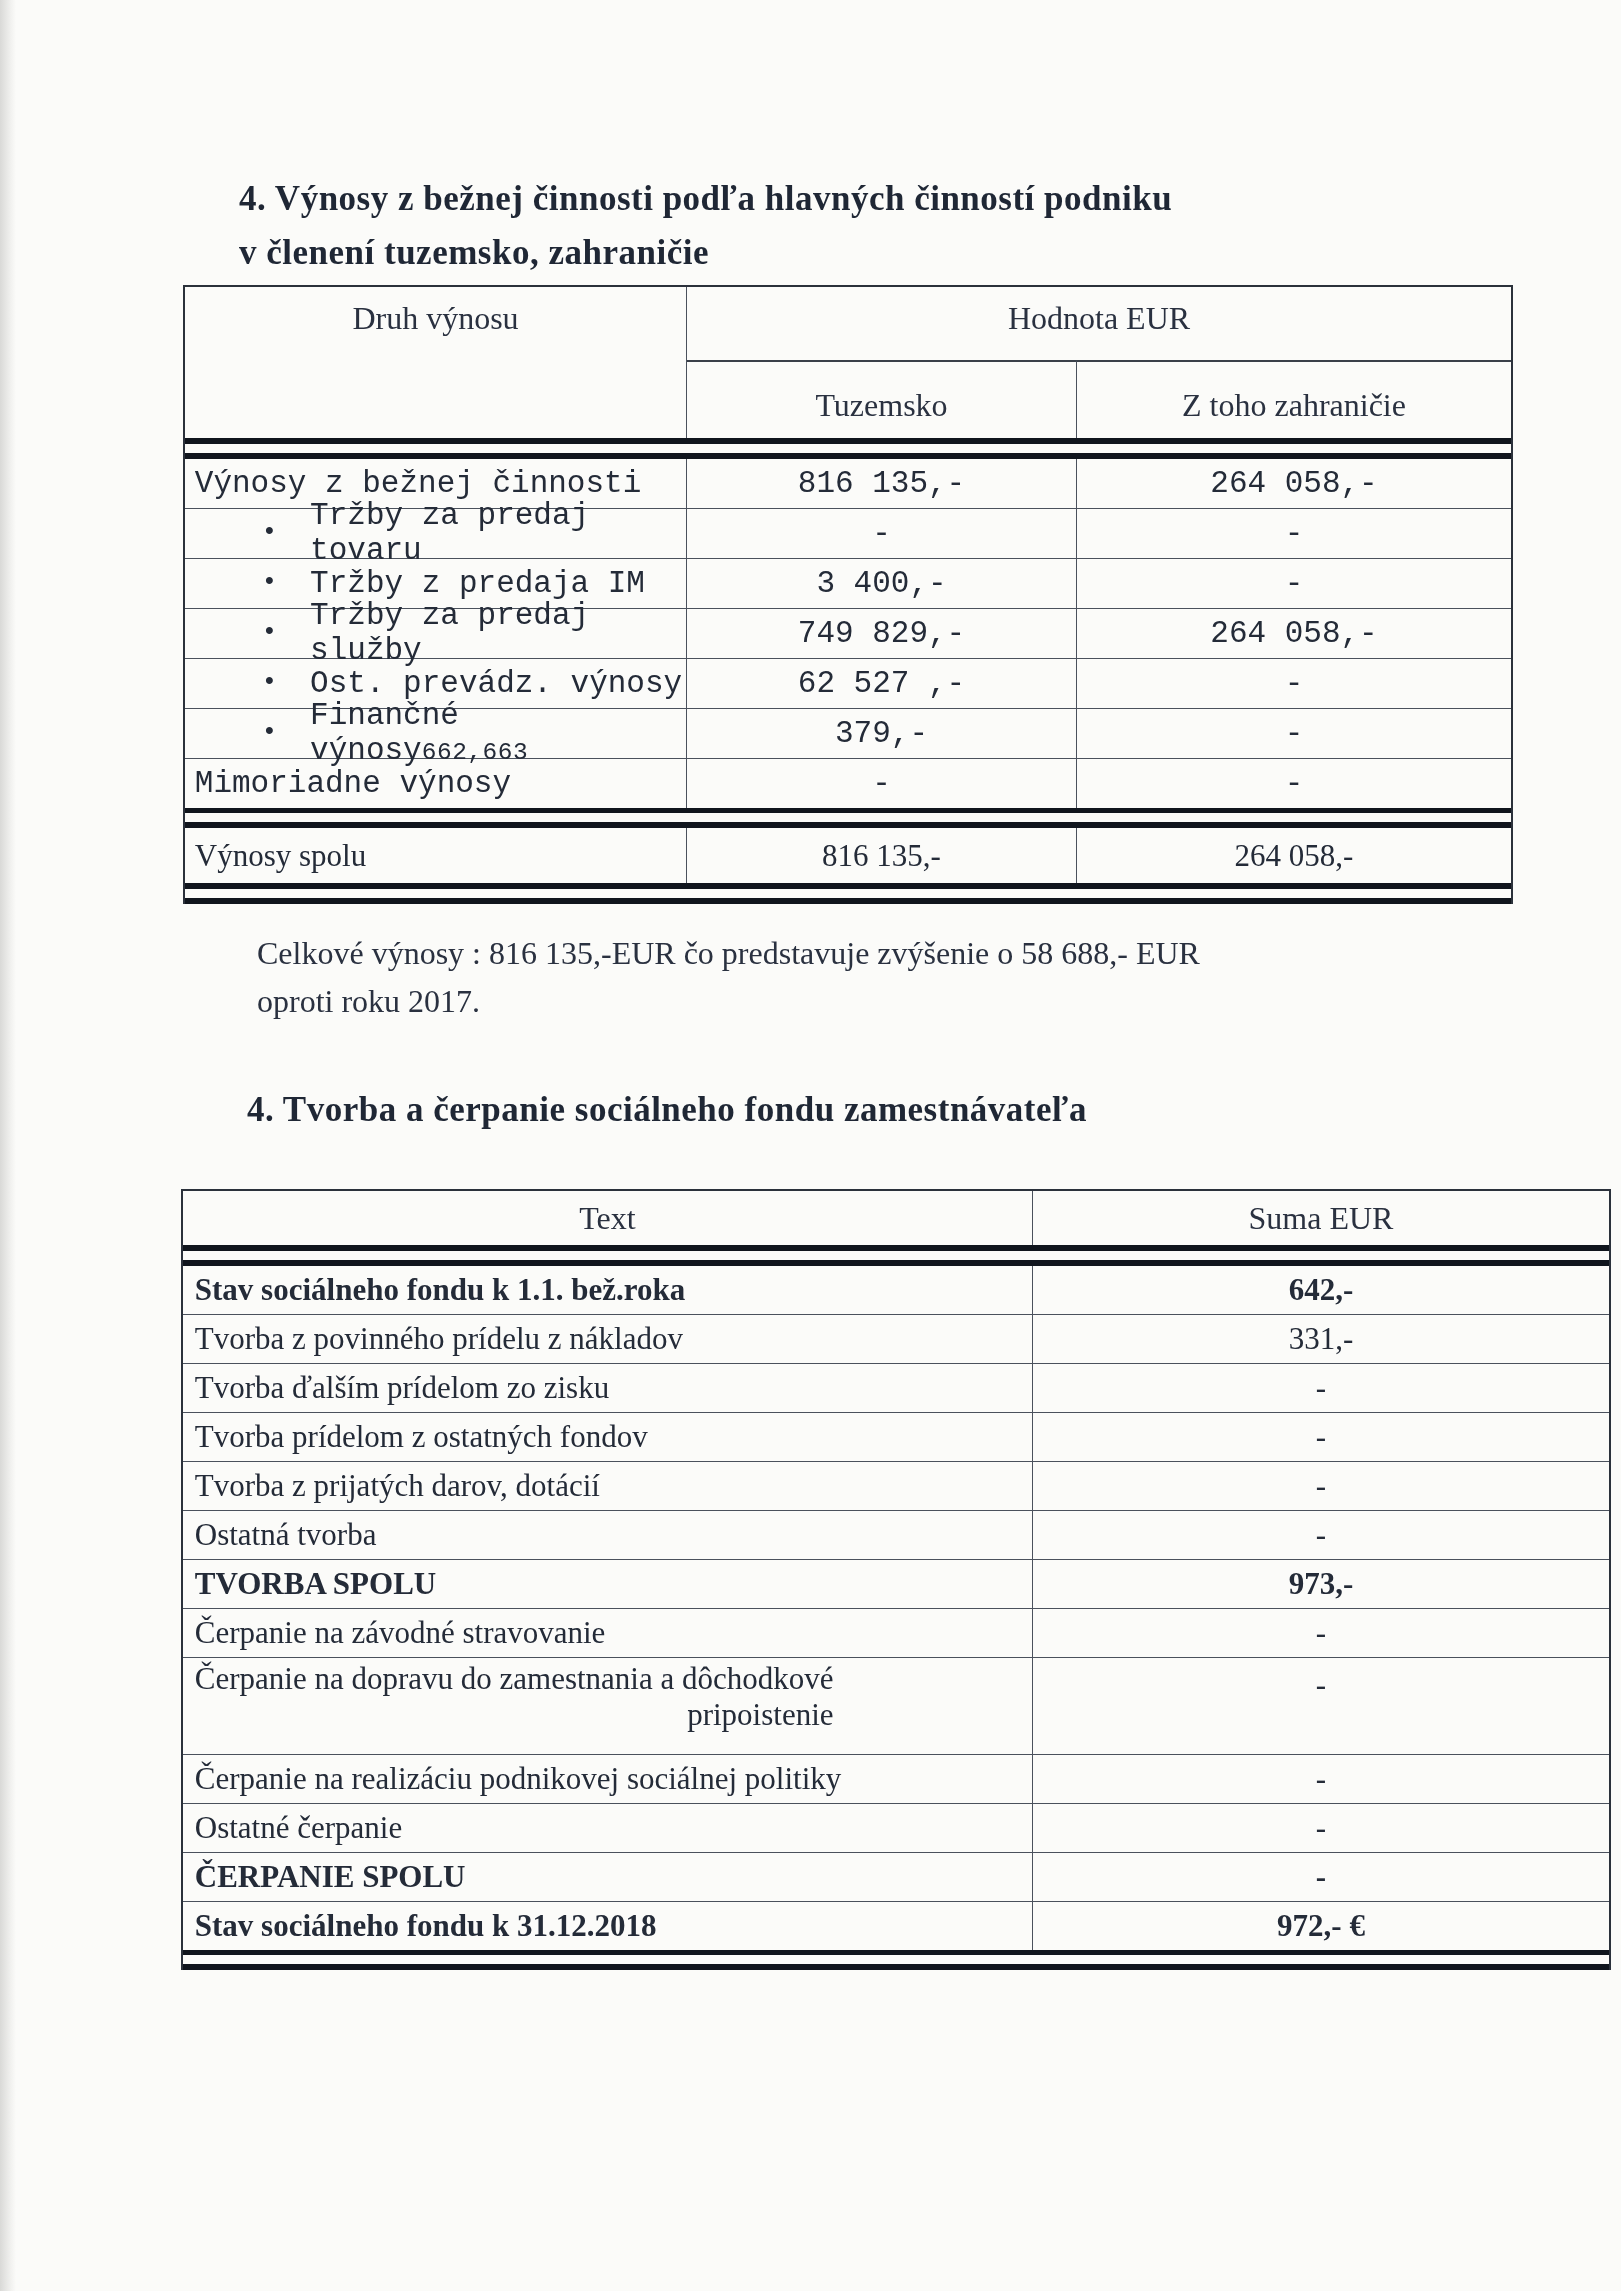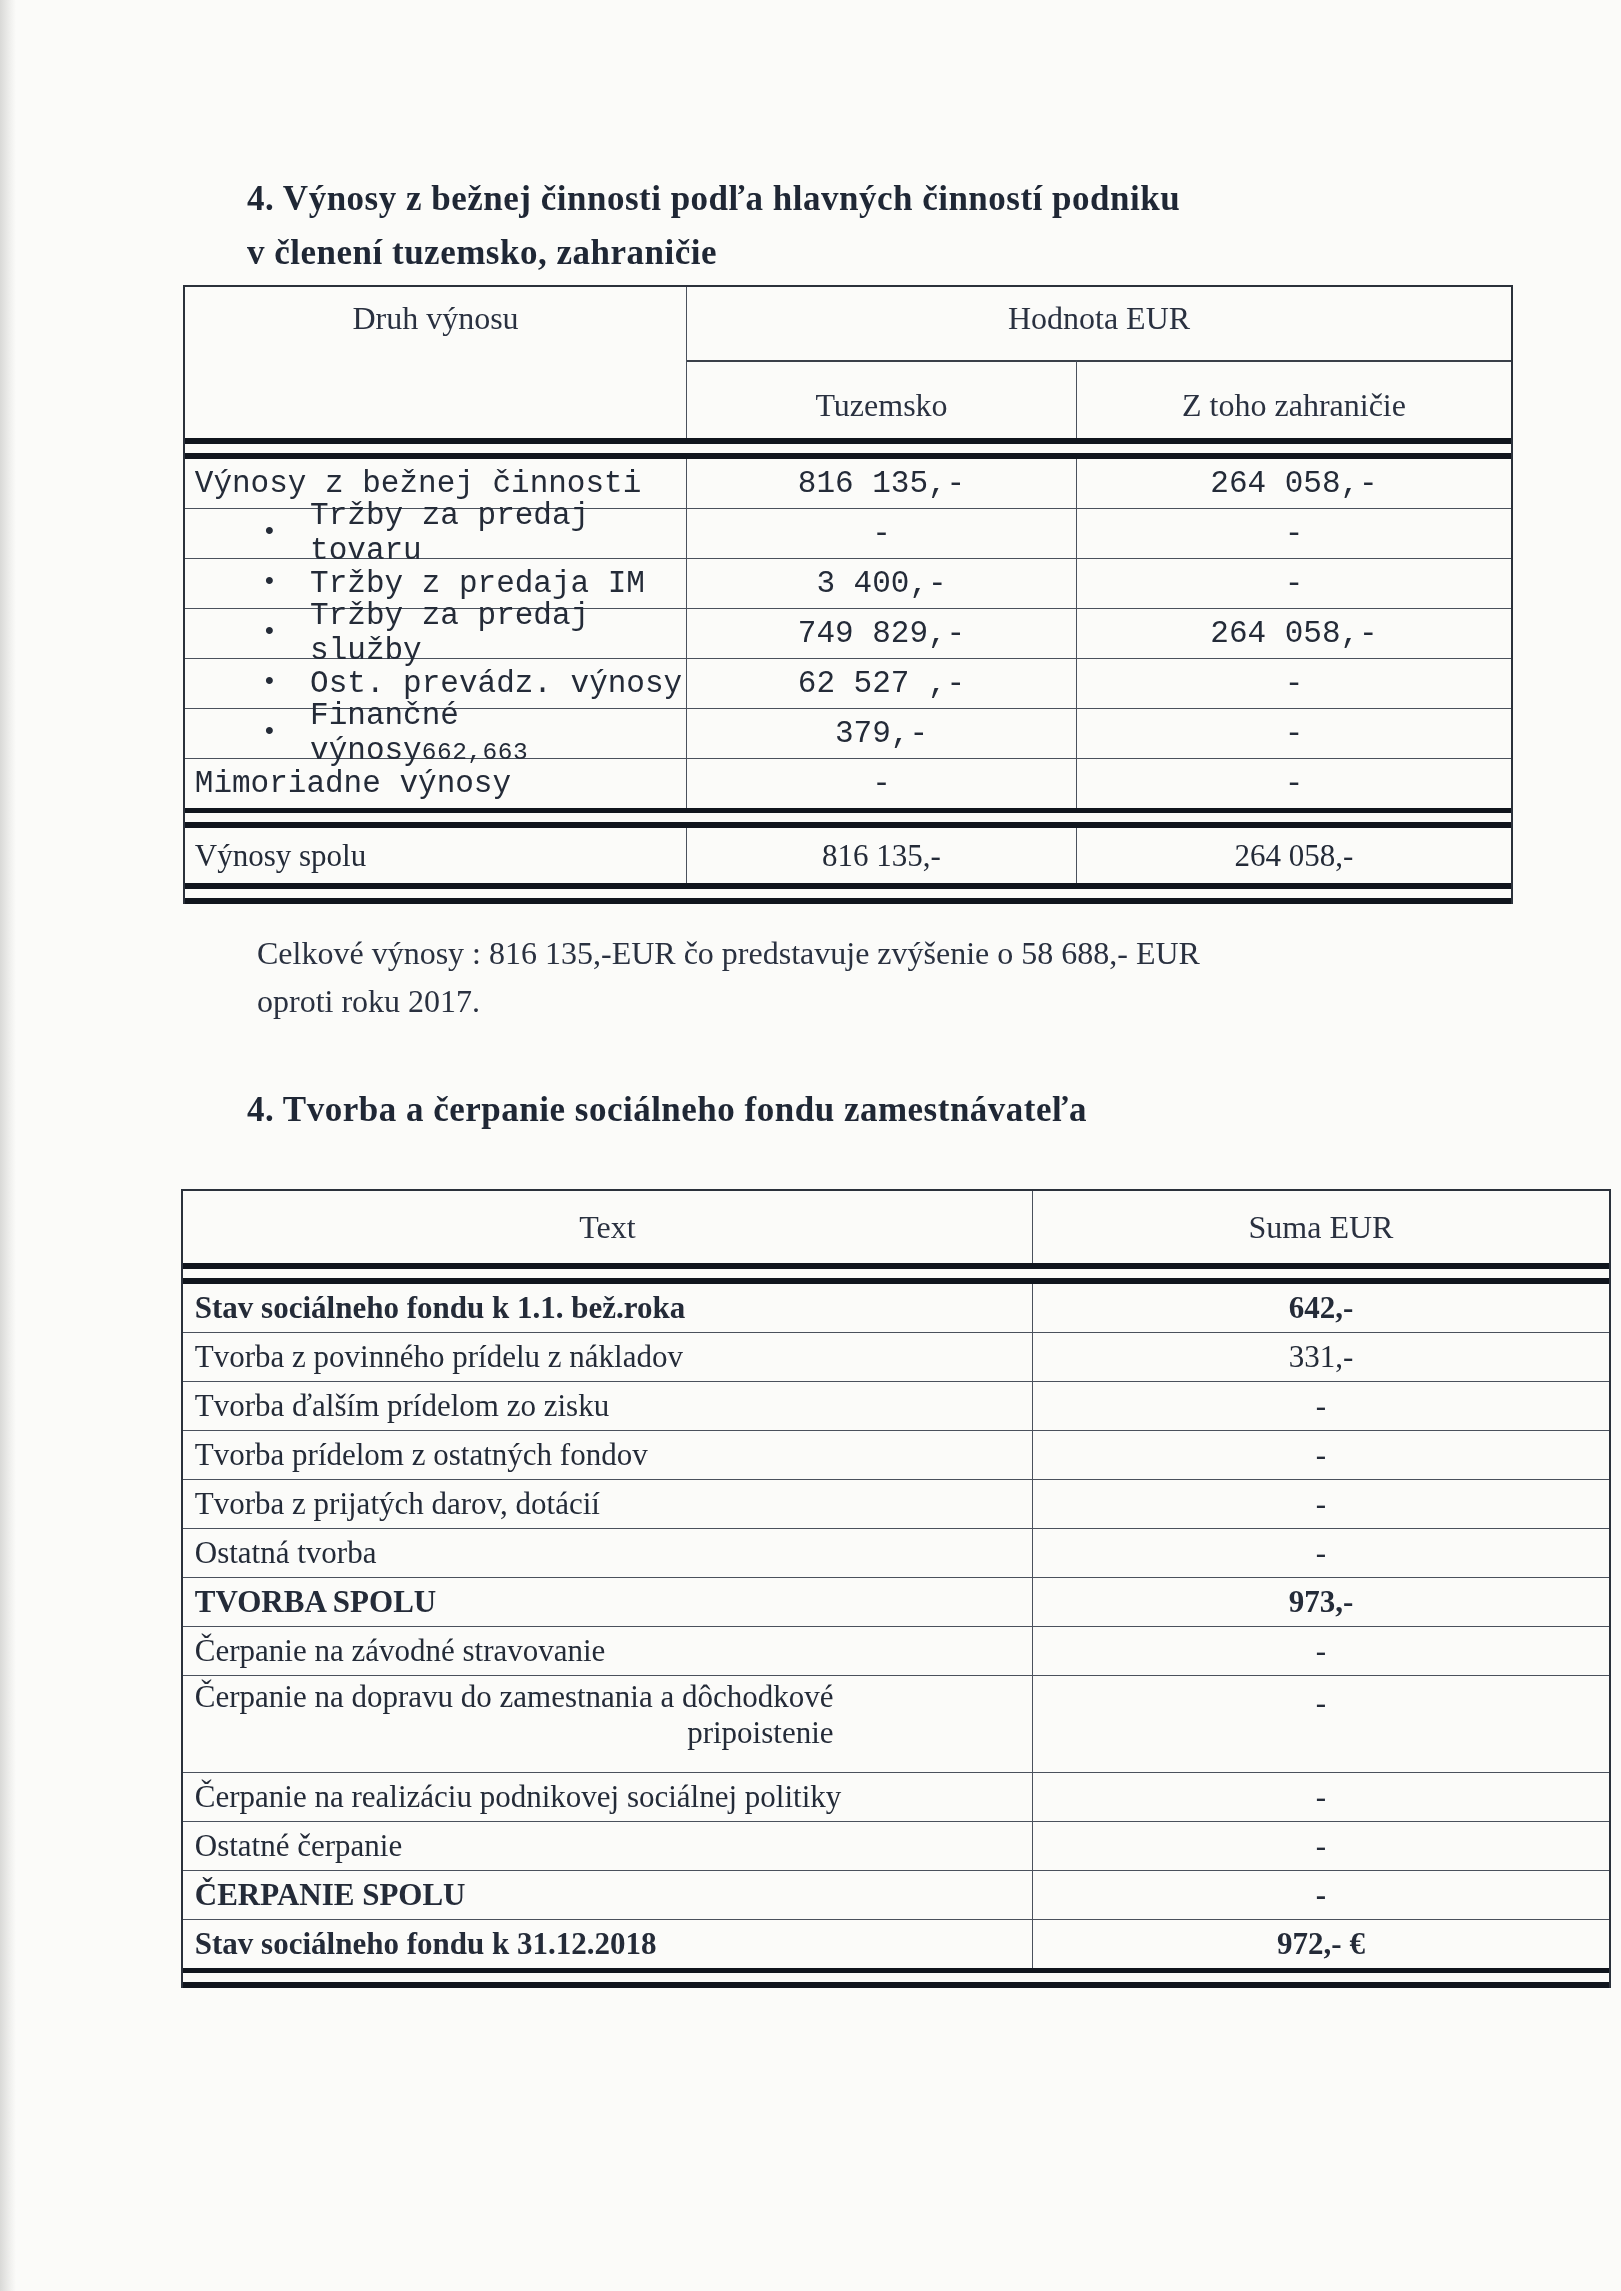--- a/index.html
+++ b/index.html
@@ -14,21 +14,21 @@
     position:absolute;inset:0;
     background:#fbfbf9;
     overflow:hidden;
   }
   .scan-edge{
     position:absolute;left:0;top:0;width:15.7px;height:100%;
     background:linear-gradient(to right,#d9d9d7,#f2f2f0 70%,#fbfbf9);
   }
   
   .title1{
-    position:absolute;left:247px;top:172px;
+    position:absolute;left:239px;top:172px;
     font-size:35px;font-weight:bold;line-height:1.55;
     color:#1f2735;letter-spacing:0.5px;
   }
   .title1 span{display:block;}
   .summary{
     position:absolute;left:257px;top:929px;width:1098px;
     font-size:32px;line-height:1.5;color:#2a3140;
   }
   .summary span{display:block;}
   .title2{
@@ -64,21 +64,21 @@
   .t1row .t1c2,.t1row .t1c3{justify-content:center;}
   .t1total{height:55px;font-size:31px;}
   .t1total .t1c1{padding-left:9.8px;}
   .t1total .t1c2,.t1total .t1c3{justify-content:center;}
   .bullet-wrap{padding-left:67px;display:flex;align-items:center;gap:33px;}
   .bullet-glyph{font-size:25.5px;line-height:1;}
   .suffix{font-size:24.5px;letter-spacing:0.5px;}
   
   .t2c1{width:850px;}
   .t2c2{width:576px;}
-  .t2hdr{height:72px;}
+  .t2hdr{height:54px;}
   .t2hdr .cell{justify-content:center;}
   .t2row{font-size:31px;height:48px;}
   .t2row + .t2row{border-top:1px solid #4a515c;}
   .t2row .t2c1{padding-left:11.8px;}
   .t2row .t2c2{justify-content:center;}
   .t2row.tall{height:96px;}
   .t2row.tall .t2c1{align-items:flex-start;padding-top:3.9px;text-align:right;}
   .t2row.tall .t2c2{align-items:flex-start;padding-top:9.8px;}
   .t2row.tall .lbl2{display:block;}
   .b{font-weight:bold;}

